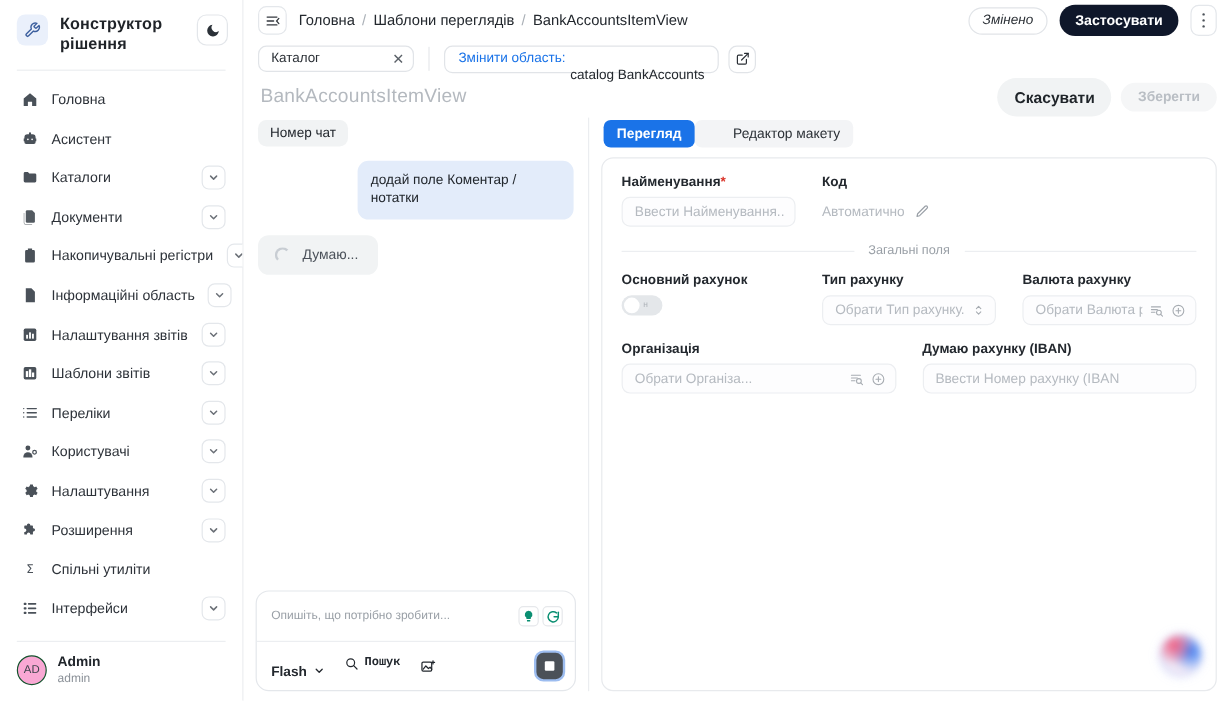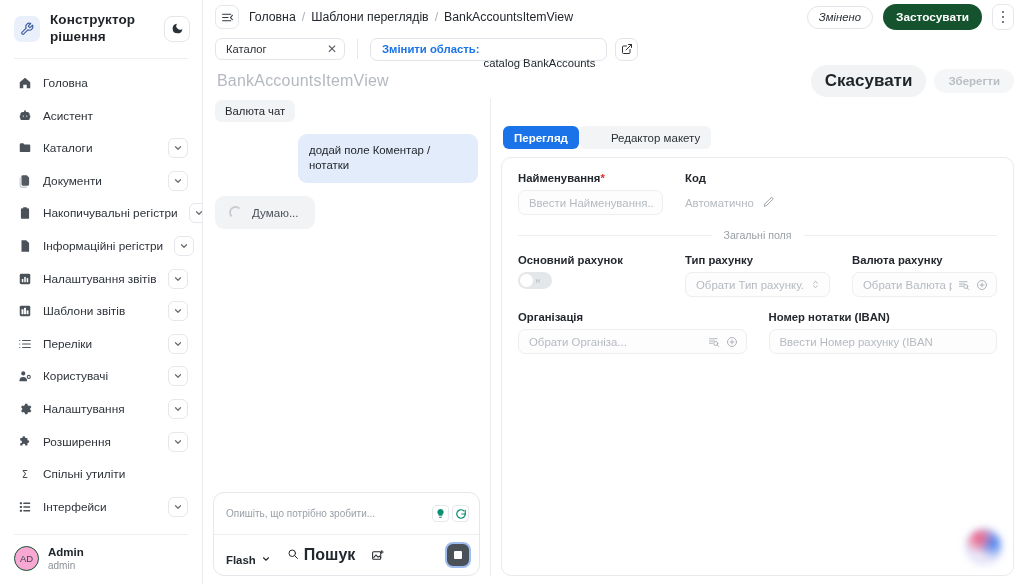--- a/index.html
+++ b/index.html
@@ -13,21 +13,21 @@
 
   
   .sidebar {
     width: 203px; height: 584px;
     background: #ffffff;
     border-right: 1px solid #e8eaed;
     display: flex; flex-direction: column;
     flex: 0 0 203px;
   }
   .brand {
-    display: flex; align-items: center; gap: 10px;
+    display: flex; align-items: flex-start; gap: 10px;
     padding: 12px 12px 10px 14px;
   }
   .brand-logo {
     width: 26px; height: 26px; border-radius: 7px;
     background: #eaf0fb;
     display: flex; align-items: center; justify-content: center;
     flex: 0 0 26px;
     color: #3c5f9e;
   }
   .brand-title {
@@ -89,21 +89,21 @@
   .crumb-sep { color: #aab0b7; }
   .crumb-last { color: #23282e; }
   .pill-ghost {
     height: 23px; padding: 0 11px; border-radius: 999px;
     border: 1px solid #e1e4e8; background: #fff;
     font-size: 11.3px; color: #2b3036;
     display: flex; align-items: center; white-space: nowrap; font-style: italic;
   }
   .pill-primary {
     height: 26px; padding: 0 13px; border-radius: 999px;
-    background: #14532d; color: #fff; border: none;
+    background: #0f172a; color: #fff; border: none;
     font-size: 11.8px; font-weight: bold;
     display: flex; align-items: center; white-space: nowrap;
   }
   .kebab {
     width: 22px; height: 26px; border-radius: 7px;
     border: 1px solid #e4e7eb; background:#fff;
     display: flex; flex-direction: column; align-items: center; justify-content: center; gap: 2.5px;
   }
   .kebab i { width: 2.6px; height: 2.6px; border-radius: 50%; background: #4b5158; display: block; }
 
@@ -113,32 +113,32 @@
     border: 1px solid #e1e4e8; background: #fff;
     display: flex; align-items: center; justify-content: space-between;
     padding: 0 7px 0 10px; font-size: 11.2px; color: #2b3036;
   }
   .chip-x { color: #5b6168; font-size: 12px; line-height: 1; }
   .vsep { width: 1px; height: 20px; background: #e6e8eb; margin: 0 12px; }
   .scope-btn {
     height: 23px; border-radius: 7px; border: 1px solid #e1e4e8; background: #fff;
     display: flex; align-items: center; padding: 0 11px; font-size: 11.3px; gap: 4px;
   }
-  .scope-accent { color: #1a73e8; font-weight: bold; }
+  .scope-accent { color: #1a73e8; font-weight: normal; }
   .scope-plain { color: #23282e; margin-top: 28px; }
   .ext-btn {
     width: 23px; height: 23px; border-radius: 7px; border: 1px solid #e1e4e8; background:#fff;
     display: flex; align-items: center; justify-content: center; color: #2b3036; margin-left: 8px;
   }
 
   .titlebar { height: 34px; display: flex; align-items: center; padding: 0 10px 0 14px; gap: 8px; }
   .page-title { font-size: 16px; color: #b4b9bf; flex: 1; letter-spacing:.2px;}
   .btn-cancel {
     height: 24px; padding: 16px 14px; border-radius: 999px;
-    background: #f1f3f4; border: none; font-size: 17px; color: #1f2429; font-weight: bold;
+    background: #f1f3f4; border: none; font-size: 13px; color: #1f2429; font-weight: bold;
     display: flex; align-items: center;
   }
   .btn-save {
     height: 24px; padding: 0 14px; border-radius: 999px;
     background: #f5f6f7; border: none; font-size: 11.5px; color: #b9bec4; font-weight: bold;
     display: flex; align-items: center;
   }
 
   .body { flex: 1; display: flex; min-height: 0; padding: 0 10px 8px 10px; gap: 10px; }
 
@@ -179,31 +179,31 @@
   .badge-sq {
     width: 17px; height: 17px; border-radius: 4px; background: #fff;
     border: 1px solid #e6e8eb;
     display: flex; align-items: center; justify-content: center; color: #0b8f72;
   }
   .composer-bot {
     display: flex; align-items: center; gap: 16px;
     border-top: 1px solid #eceef1; padding: 7px 8px 7px 12px;
   }
   .model-sel { display: flex; align-items: center; gap: 5px; font-size: 11.4px; color: #23282e; font-weight: bold; margin-top: 10px; }
-  .tool-item { display: flex; gap: 5px; font-size: 16px; color: #23282e; font-weight: bold; }
+  .tool-item { display: flex; gap: 5px; font-size: 10px; color: #23282e; font-weight: bold; font-family: Liberation Mono, monospace; }
   .composer-spacer { flex: 1; }
   .stop-btn {
     width: 26px; height: 26px; border-radius: 8px; background: #4b5158;
     border: 2px solid #9dbdf0;
     display: flex; align-items: center; justify-content: center;
   }
   .stop-btn i { width: 8px; height: 8px; background: #fff; display: block; border-radius: 1px; }
 
   
-  .preview { flex: 1; display: flex; flex-direction: column; min-width: 0; min-height: 0; margin-top: 26px; }
+  .preview { flex: 1; display: flex; flex-direction: column; min-width: 0; min-height: 0; }
   .tabs { display: flex; align-items: center; gap: 0; padding: 2px 0 8px 2px; }
   .tab {
     height: 23px; padding: 0 11px; display: flex; align-items: center;
     font-size: 11.5px; border-radius: 6px; color: #2b3036;
   }
   .tab.active { background: #1a73e8; color: #fff; font-weight: bold; }
   .tab.idle { background: #f3f4f6; color: #2b3036; padding-left: 32px; }
 
   .card {
     flex: 1; border: 1px solid #e8eaed; border-radius: 10px; background: #fff;
@@ -329,21 +329,21 @@
               <polyline points="6 9 12 15 18 9"></polyline>
             </svg>
         </span>
       </div>
       <div class="nav-item">
         <span class="nav-ico">
           <svg width="14" height="14" viewBox="0 0 24 24" fill="currentColor">
               <path d="M6 2h8l5 5v15H6V2zm2 8h8v1.6H8V10zm0 4h8v1.6H8V14zm0 4h5v1.6H8V18z"></path>
             </svg>
         </span>
-        <span class="nav-label">Інформаційні регістри</span>
+        <span class="nav-label">Інформаційні область</span>
         <span class="nav-chev">
           <svg width="10" height="10" viewBox="0 0 24 24" fill="none" stroke="currentColor" stroke-width="3" stroke-linecap="round" stroke-linejoin="round">
               <polyline points="6 9 12 15 18 9"></polyline>
             </svg>
         </span>
       </div>
       <div class="nav-item">
         <span class="nav-ico">
           <svg width="14" height="14" viewBox="0 0 24 24" fill="currentColor">
               <rect x="3" y="3" width="18" height="18" rx="2.5"></rect>
@@ -521,21 +521,21 @@
     <div class="titlebar">
       <div class="page-title">BankAccountsItemView</div>
       <button class="btn-cancel">Скасувати</button>
       <button class="btn-save">Зберегти</button>
     </div>
 
     <div class="body">
 
       <div class="chat">
         <div class="chat-head">
-          <div class="newchat">Валюта чат</div>
+          <div class="newchat">Номер чат</div>
         </div>
         <div class="chat-scroll">
           <div class="msg-user">додай поле Коментар / нотатки</div>
           <div class="msg-bot">
             <span class="spinner"></span>
             <span class="msg-bot-text">Думаю...</span>
           </div>
         </div>
         <div class="composer">
           <div class="composer-top">
@@ -687,21 +687,21 @@
                 <span class="mini-ico">
                   <svg width="12" height="12" viewBox="0 0 24 24" fill="none" stroke="currentColor" stroke-width="1.8" stroke-linecap="round">
                       <circle cx="12" cy="12" r="9"></circle>
                       <line x1="12" y1="8" x2="12" y2="16"></line>
                       <line x1="8" y1="12" x2="16" y2="12"></line>
                     </svg>
                 </span>
               </div>
             </div>
             <div class="field">
-              <label class="flabel">Номер нотатки (IBAN)</label>
+              <label class="flabel">Думаю рахунку (IBAN)</label>
               <div class="finput">
                 <span class="fph">Ввести Номер рахунку (IBAN</span>
               </div>
             </div>
           </div>
 
           <div class="orb-wrap">
             <div class="orb-halo"></div>
             <div class="orb"></div>
           </div>

